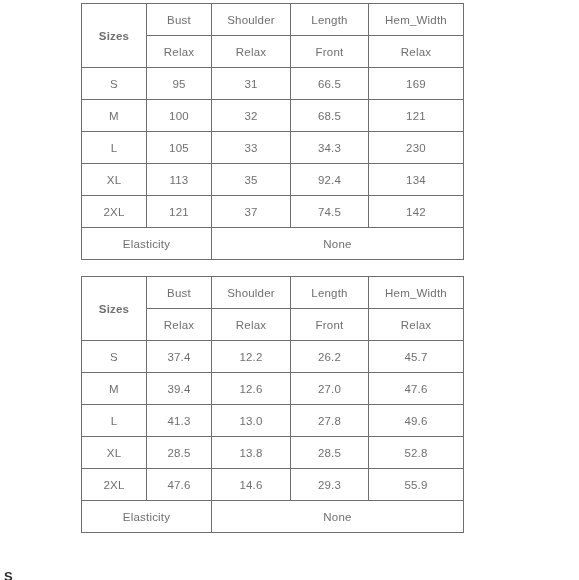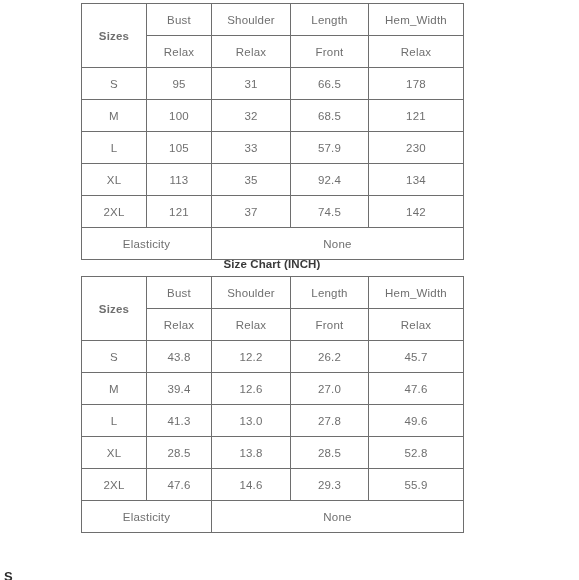--- a/index.html
+++ b/index.html
@@ -126,34 +126,34 @@
         <td>Front</td>
         <td>Relax</td>
       </tr>
     </thead>
     <tbody>
       <tr>
         <td>S</td>
         <td>95</td>
         <td>31</td>
         <td>66.5</td>
-        <td>178</td>
+        <td>169</td>
       </tr>
       <tr>
         <td>M</td>
         <td>100</td>
         <td>32</td>
         <td>68.5</td>
         <td>121</td>
       </tr>
       <tr>
         <td>L</td>
         <td>105</td>
         <td>33</td>
-        <td>57.9</td>
+        <td>34.3</td>
         <td>230</td>
       </tr>
       <tr>
         <td>XL</td>
         <td>113</td>
         <td>35</td>
         <td>92.4</td>
         <td>134</td>
       </tr>
       <tr>
@@ -163,21 +163,20 @@
         <td>74.5</td>
         <td>142</td>
       </tr>
       <tr>
         <td class="elasticity-label" colspan="2">Elasticity</td>
         <td class="elasticity-value" colspan="3">None</td>
       </tr>
     </tbody>
   </table>
 
-  <div class="title-inch">Size Chart (INCH)</div>
 
   <table class="size-table inch">
     <colgroup>
       <col class="c-sizes">
         <col class="c-bust">
         <col class="c-shoulder">
         <col class="c-length">
         <col class="c-hem">
     </colgroup>
     <thead>
@@ -191,21 +190,21 @@
       <tr>
         <td>Relax</td>
         <td>Relax</td>
         <td>Front</td>
         <td>Relax</td>
       </tr>
     </thead>
     <tbody>
       <tr>
         <td>S</td>
-        <td>43.8</td>
+        <td>37.4</td>
         <td>12.2</td>
         <td>26.2</td>
         <td>45.7</td>
       </tr>
       <tr>
         <td>M</td>
         <td>39.4</td>
         <td>12.6</td>
         <td>27.0</td>
         <td>47.6</td>

